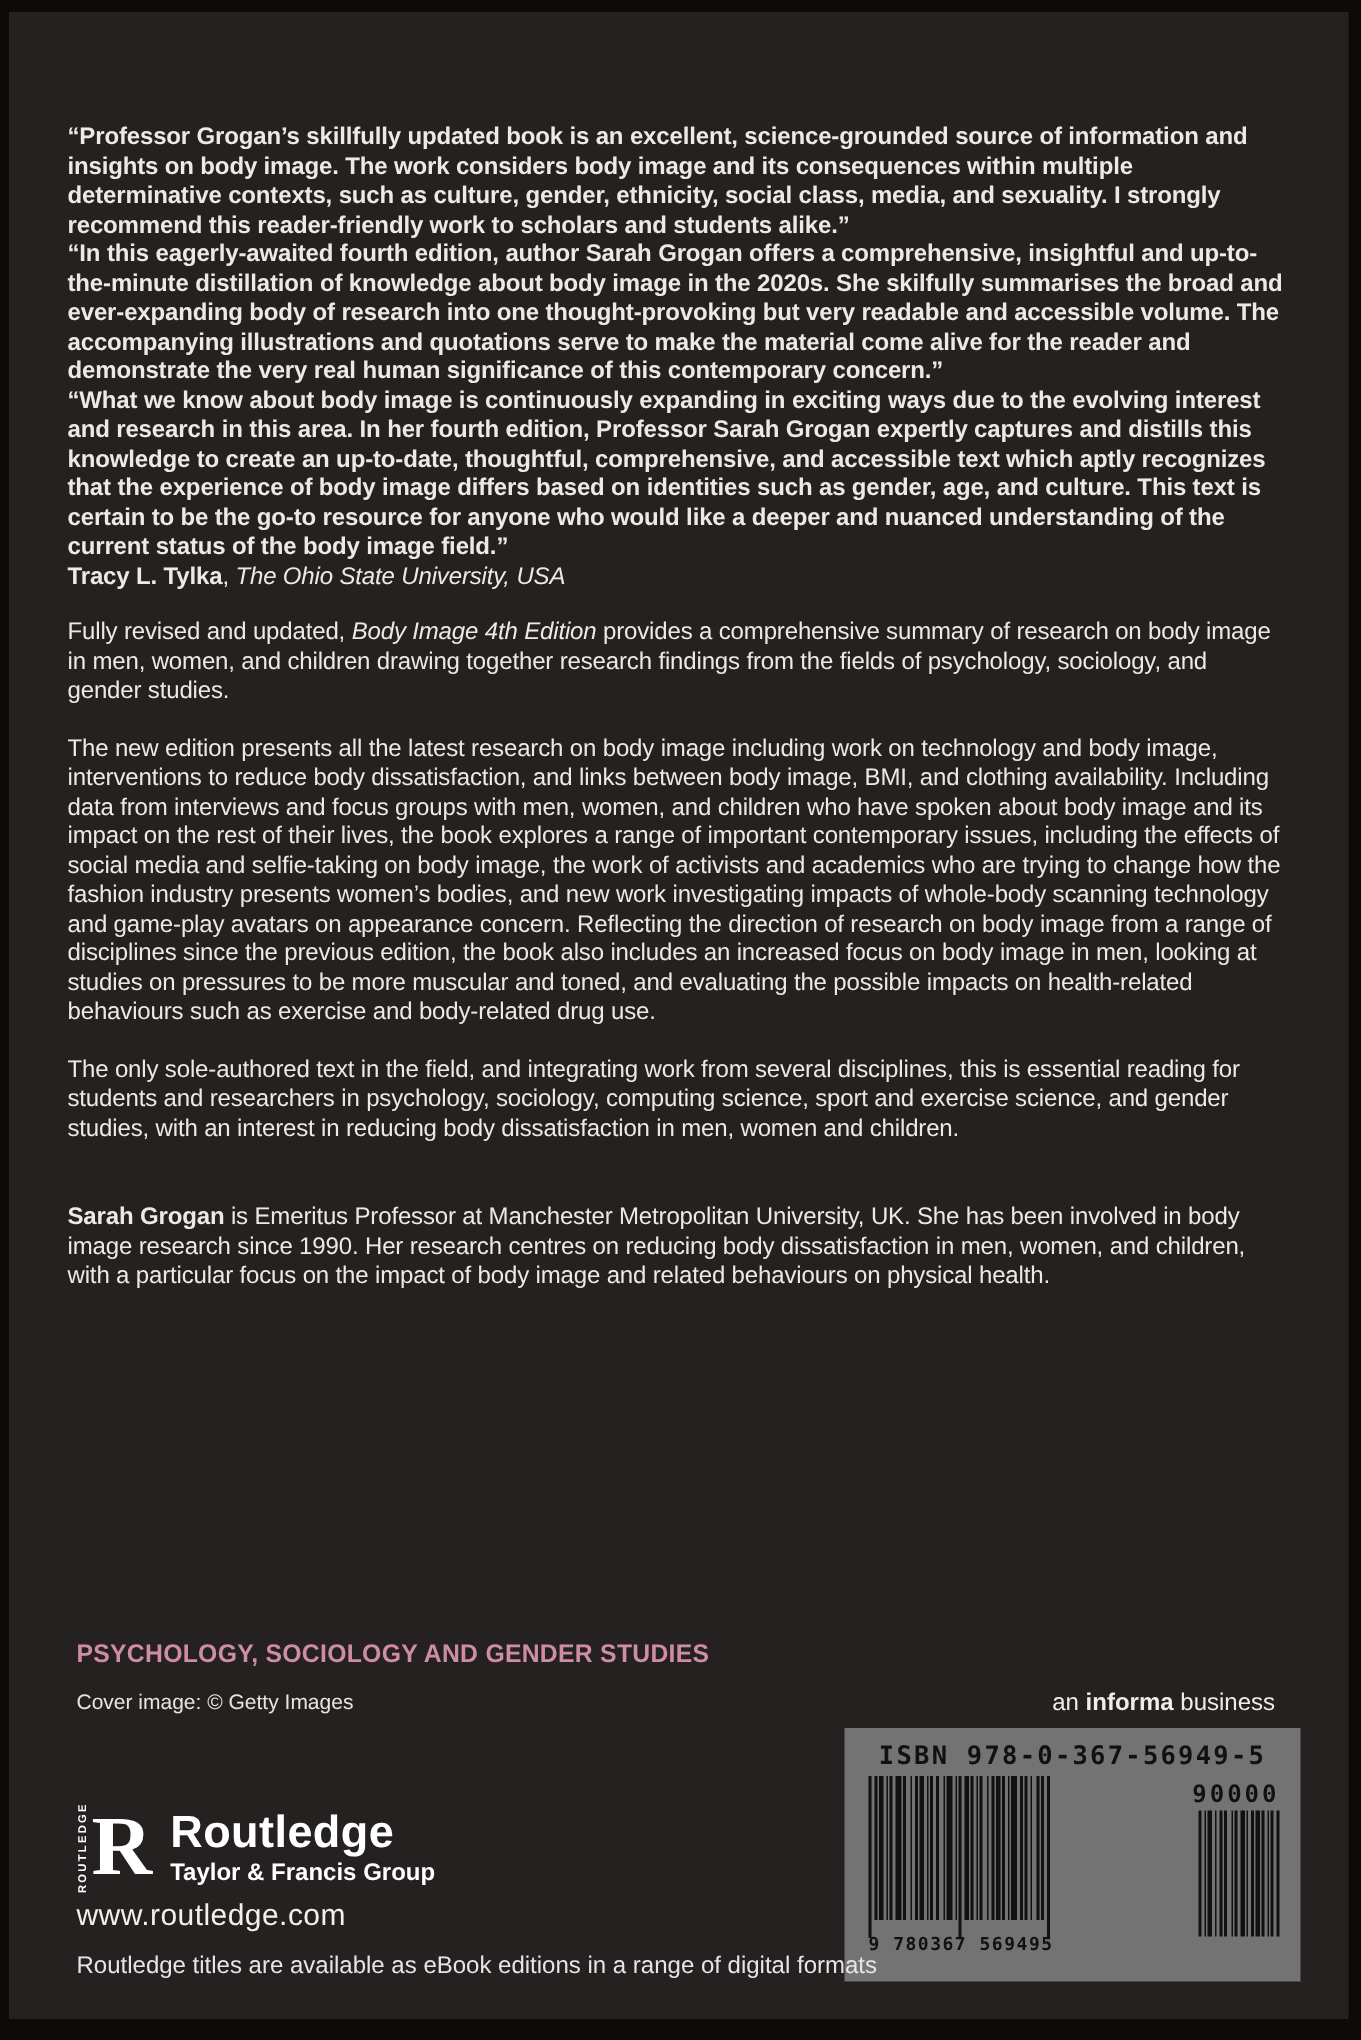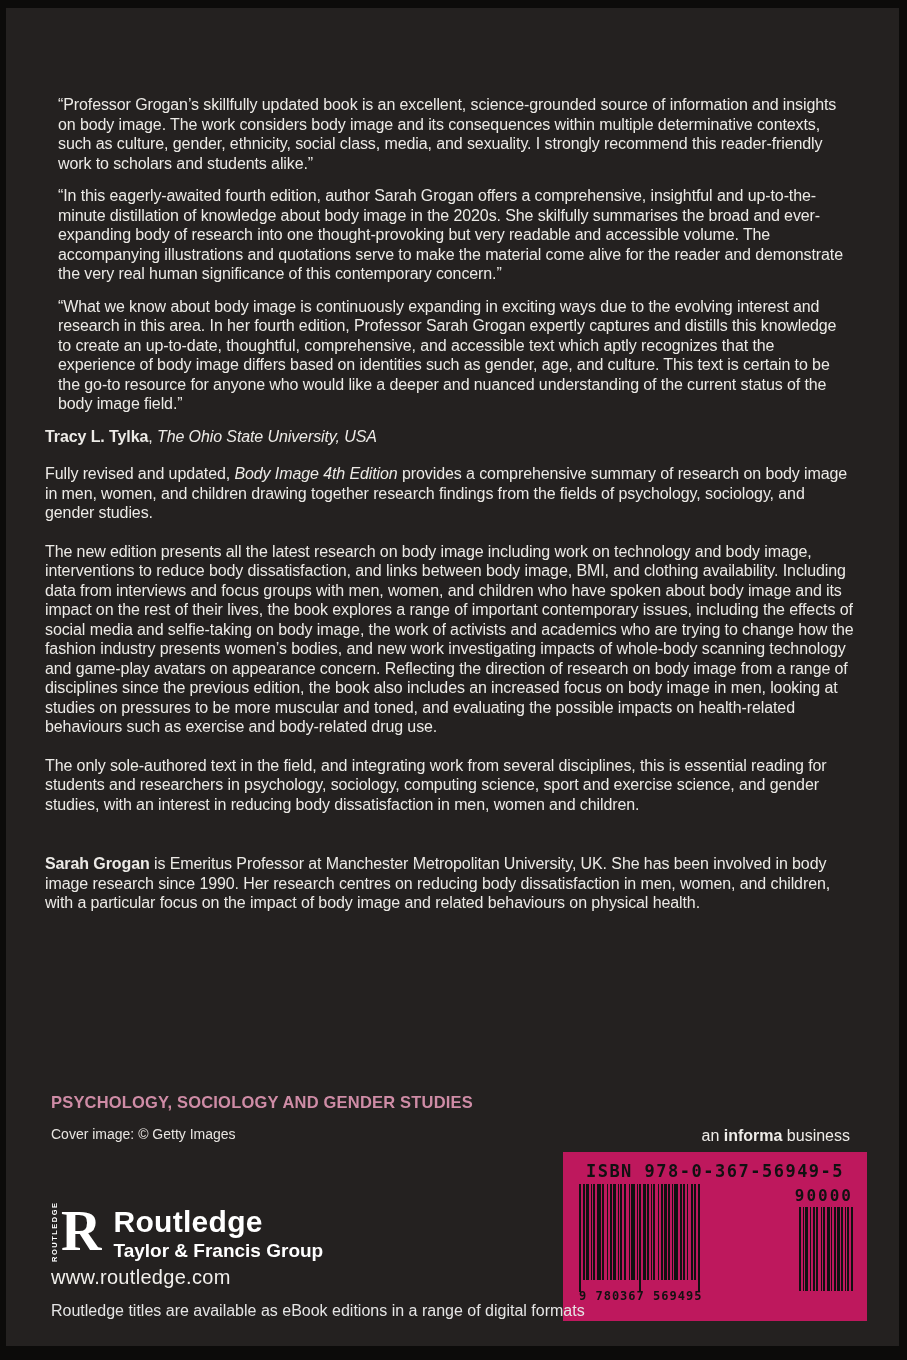--- a/index.html
+++ b/index.html
@@ -17,21 +17,21 @@
     color:#eceae6;
   }
   .content{
     position:absolute;
     left:39px;right:41px;top:0;
     padding-top:74px;
     font-size:16px;
     line-height:19.5px;
     letter-spacing:-0.1px;
   }
-  .quote{margin:13px;}
+  .quote{margin:0;font-weight:bold;}
   .attribution{margin:0 0 18px 0;}
   .attribution .name{font-weight:bold;}
   .attribution em{font-style:italic;}
   .gap-large{margin-top:54px;}
   .para{margin:0 0 19px 0;}
   .para:last-child{margin-bottom:0;}
   .book-title{font-style:italic;}
   .bio .name{font-weight:bold;}
   .bio{margin-top:40px;}
 
@@ -50,21 +50,21 @@
   .informa{
     position:absolute;right:49px;top:1119px;
     font-size:16px;color:#efede9;
   }
   .informa b{font-weight:bold;}
 
   
   .barcode-box{
     position:absolute;left:557px;top:1144px;
     width:304px;height:169px;
-    background:#be185d;
+    background:#737373;
     color:#111;
   }
   .isbn-line{
     margin-top:9px;
     text-align:center;
     font-family:"DejaVu Sans Mono",monospace;
     font-weight:bold;
     font-size:17px;
     letter-spacing:1.5px;
     white-space:nowrap;
@@ -114,21 +114,21 @@
     text-align:center;
   }
   .logo-r{
     font-size:56px;font-weight:bold;line-height:54px;
     color:#fff;
     font-family:"Liberation Serif",serif;
     margin-left:1px;
   }
   .logo-text{margin-left:12px;padding-top:2px;}
   .logo-name{font-size:30px;font-weight:bold;letter-spacing:0.3px;color:#fff;line-height:32px;}
-  .logo-group{font-size:19px;font-weight:bold;color:#fff;margin-top:2px;}
+  .logo-group{font-size:16px;font-weight:bold;color:#fff;margin-top:2px;}
   .website{
     position:absolute;left:45px;top:1258px;
     font-size:20px;color:#f2f0ec;letter-spacing:0.3px;
   }
   .footer-note{
     position:absolute;left:45px;top:1294px;
     font-size:16px;color:#e5e5e5;
   }
 </style>
 </head>

